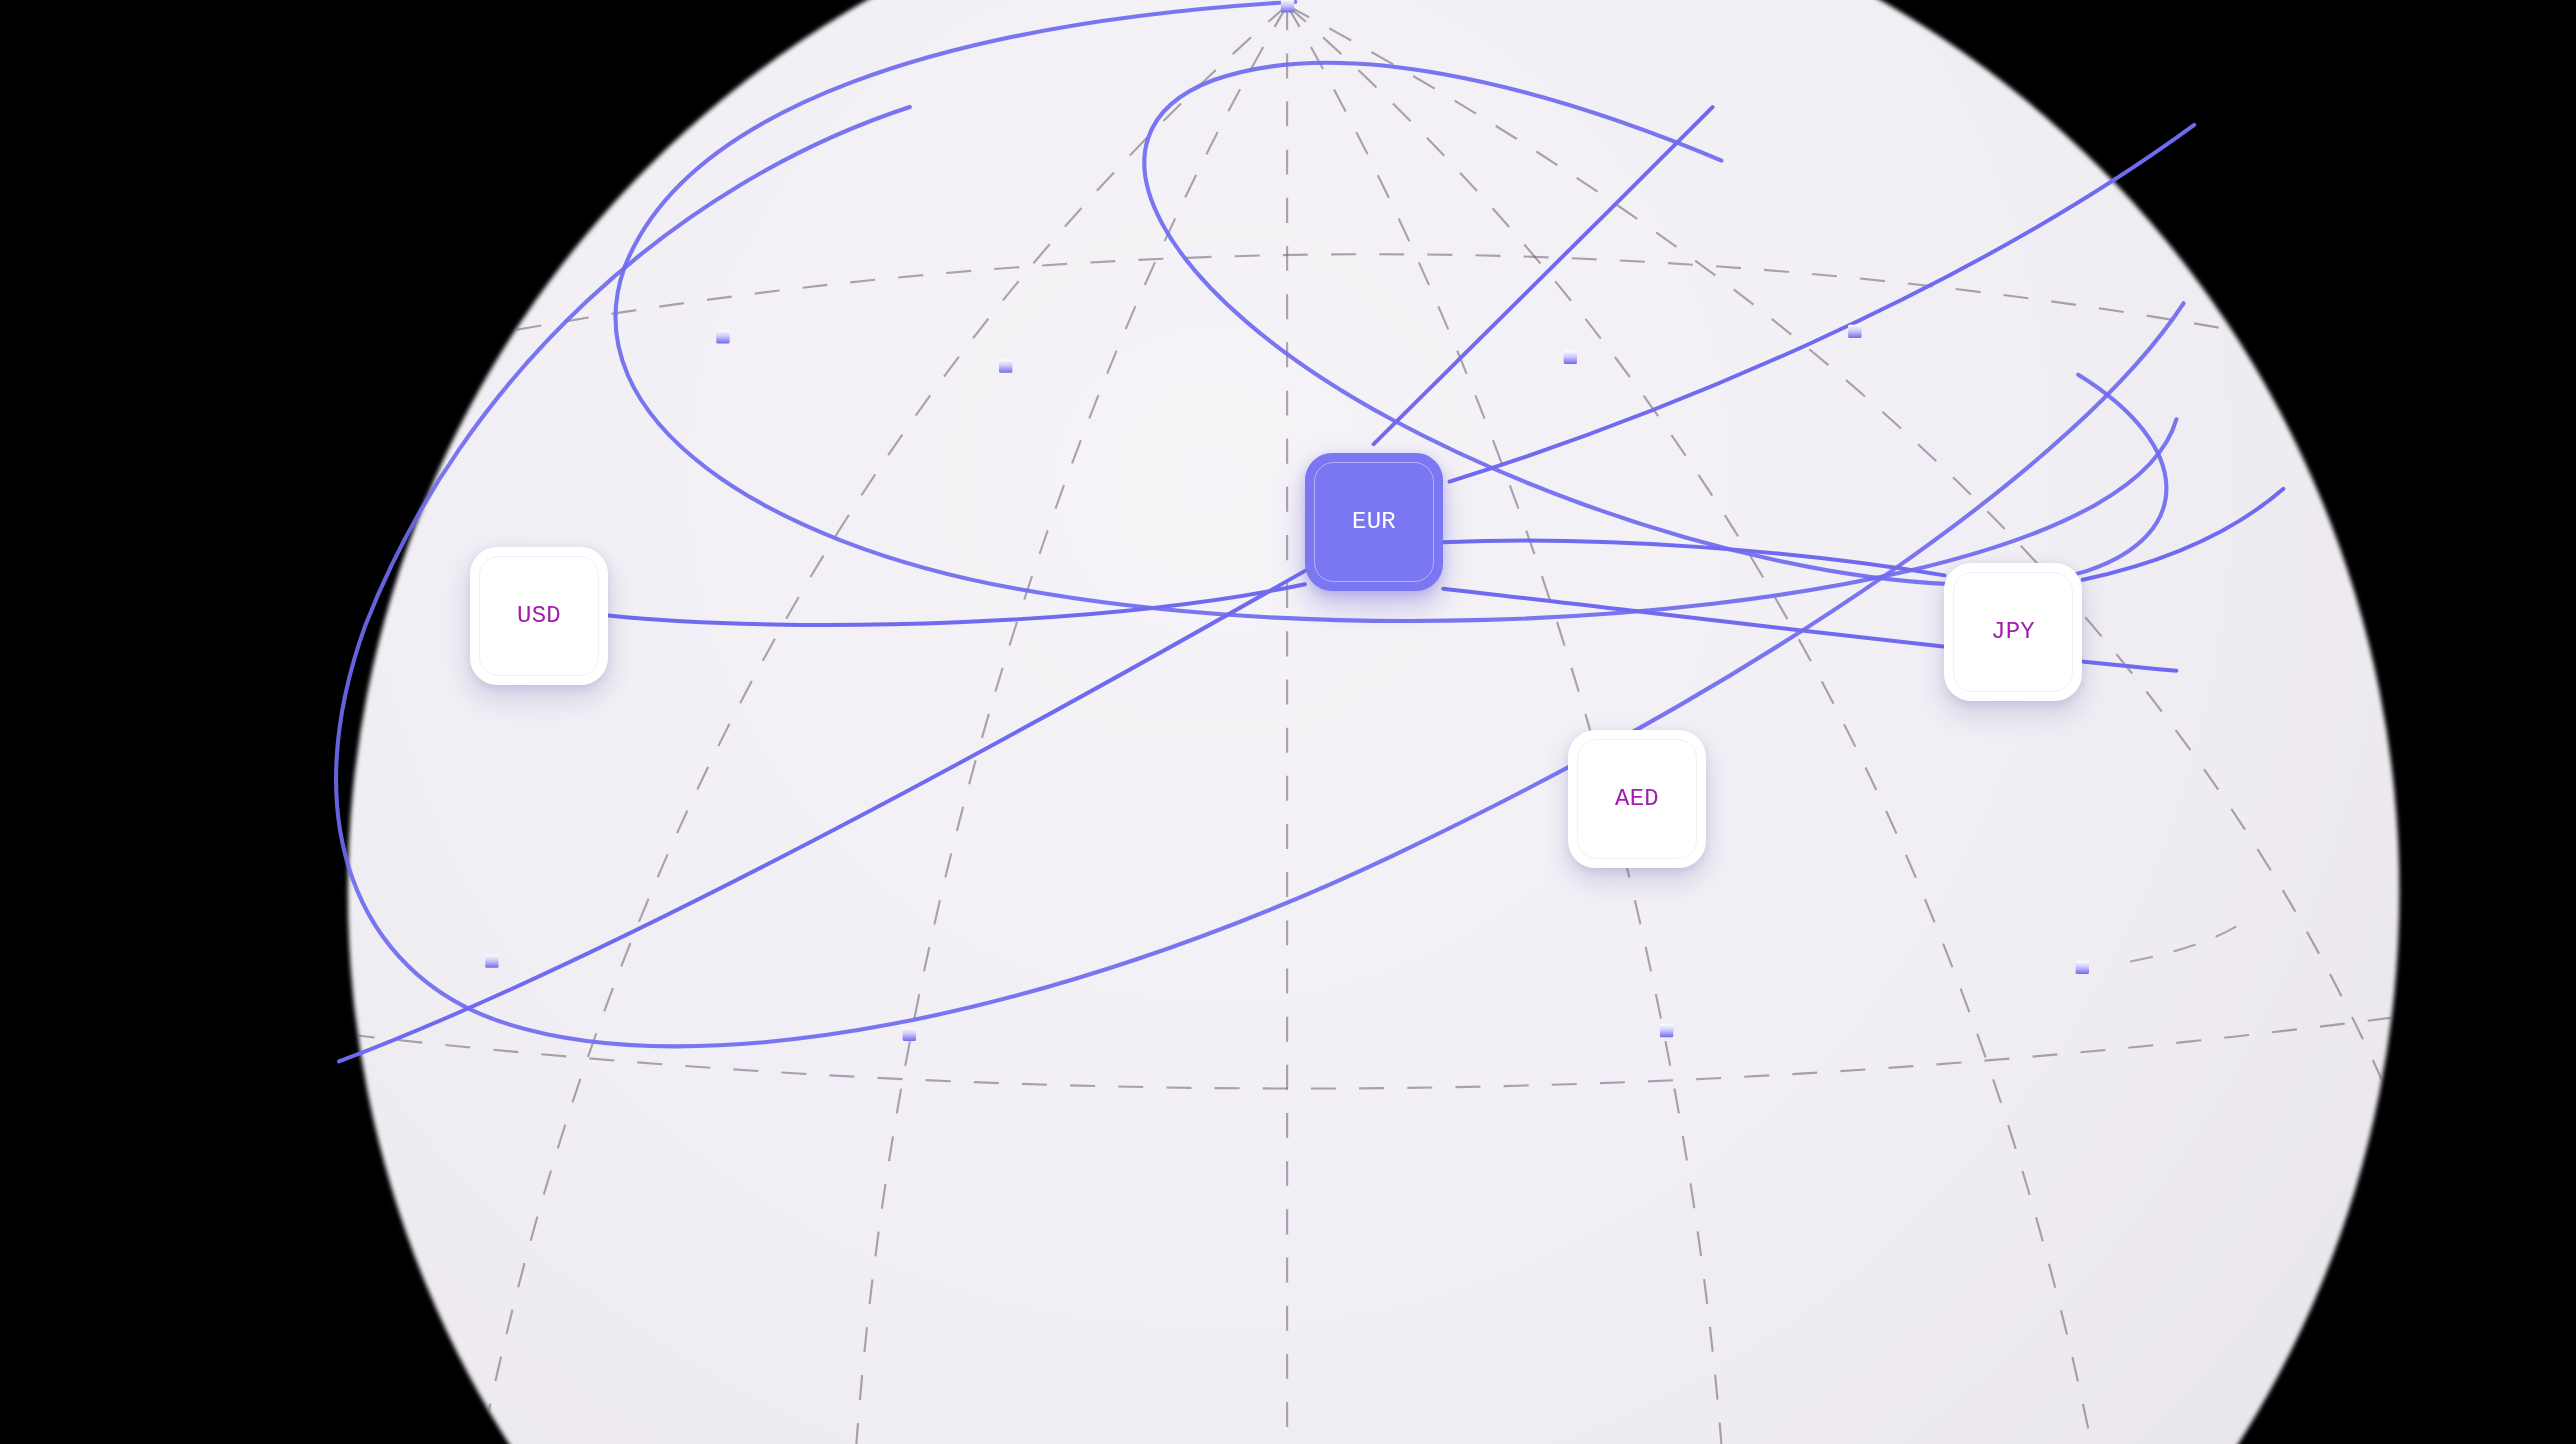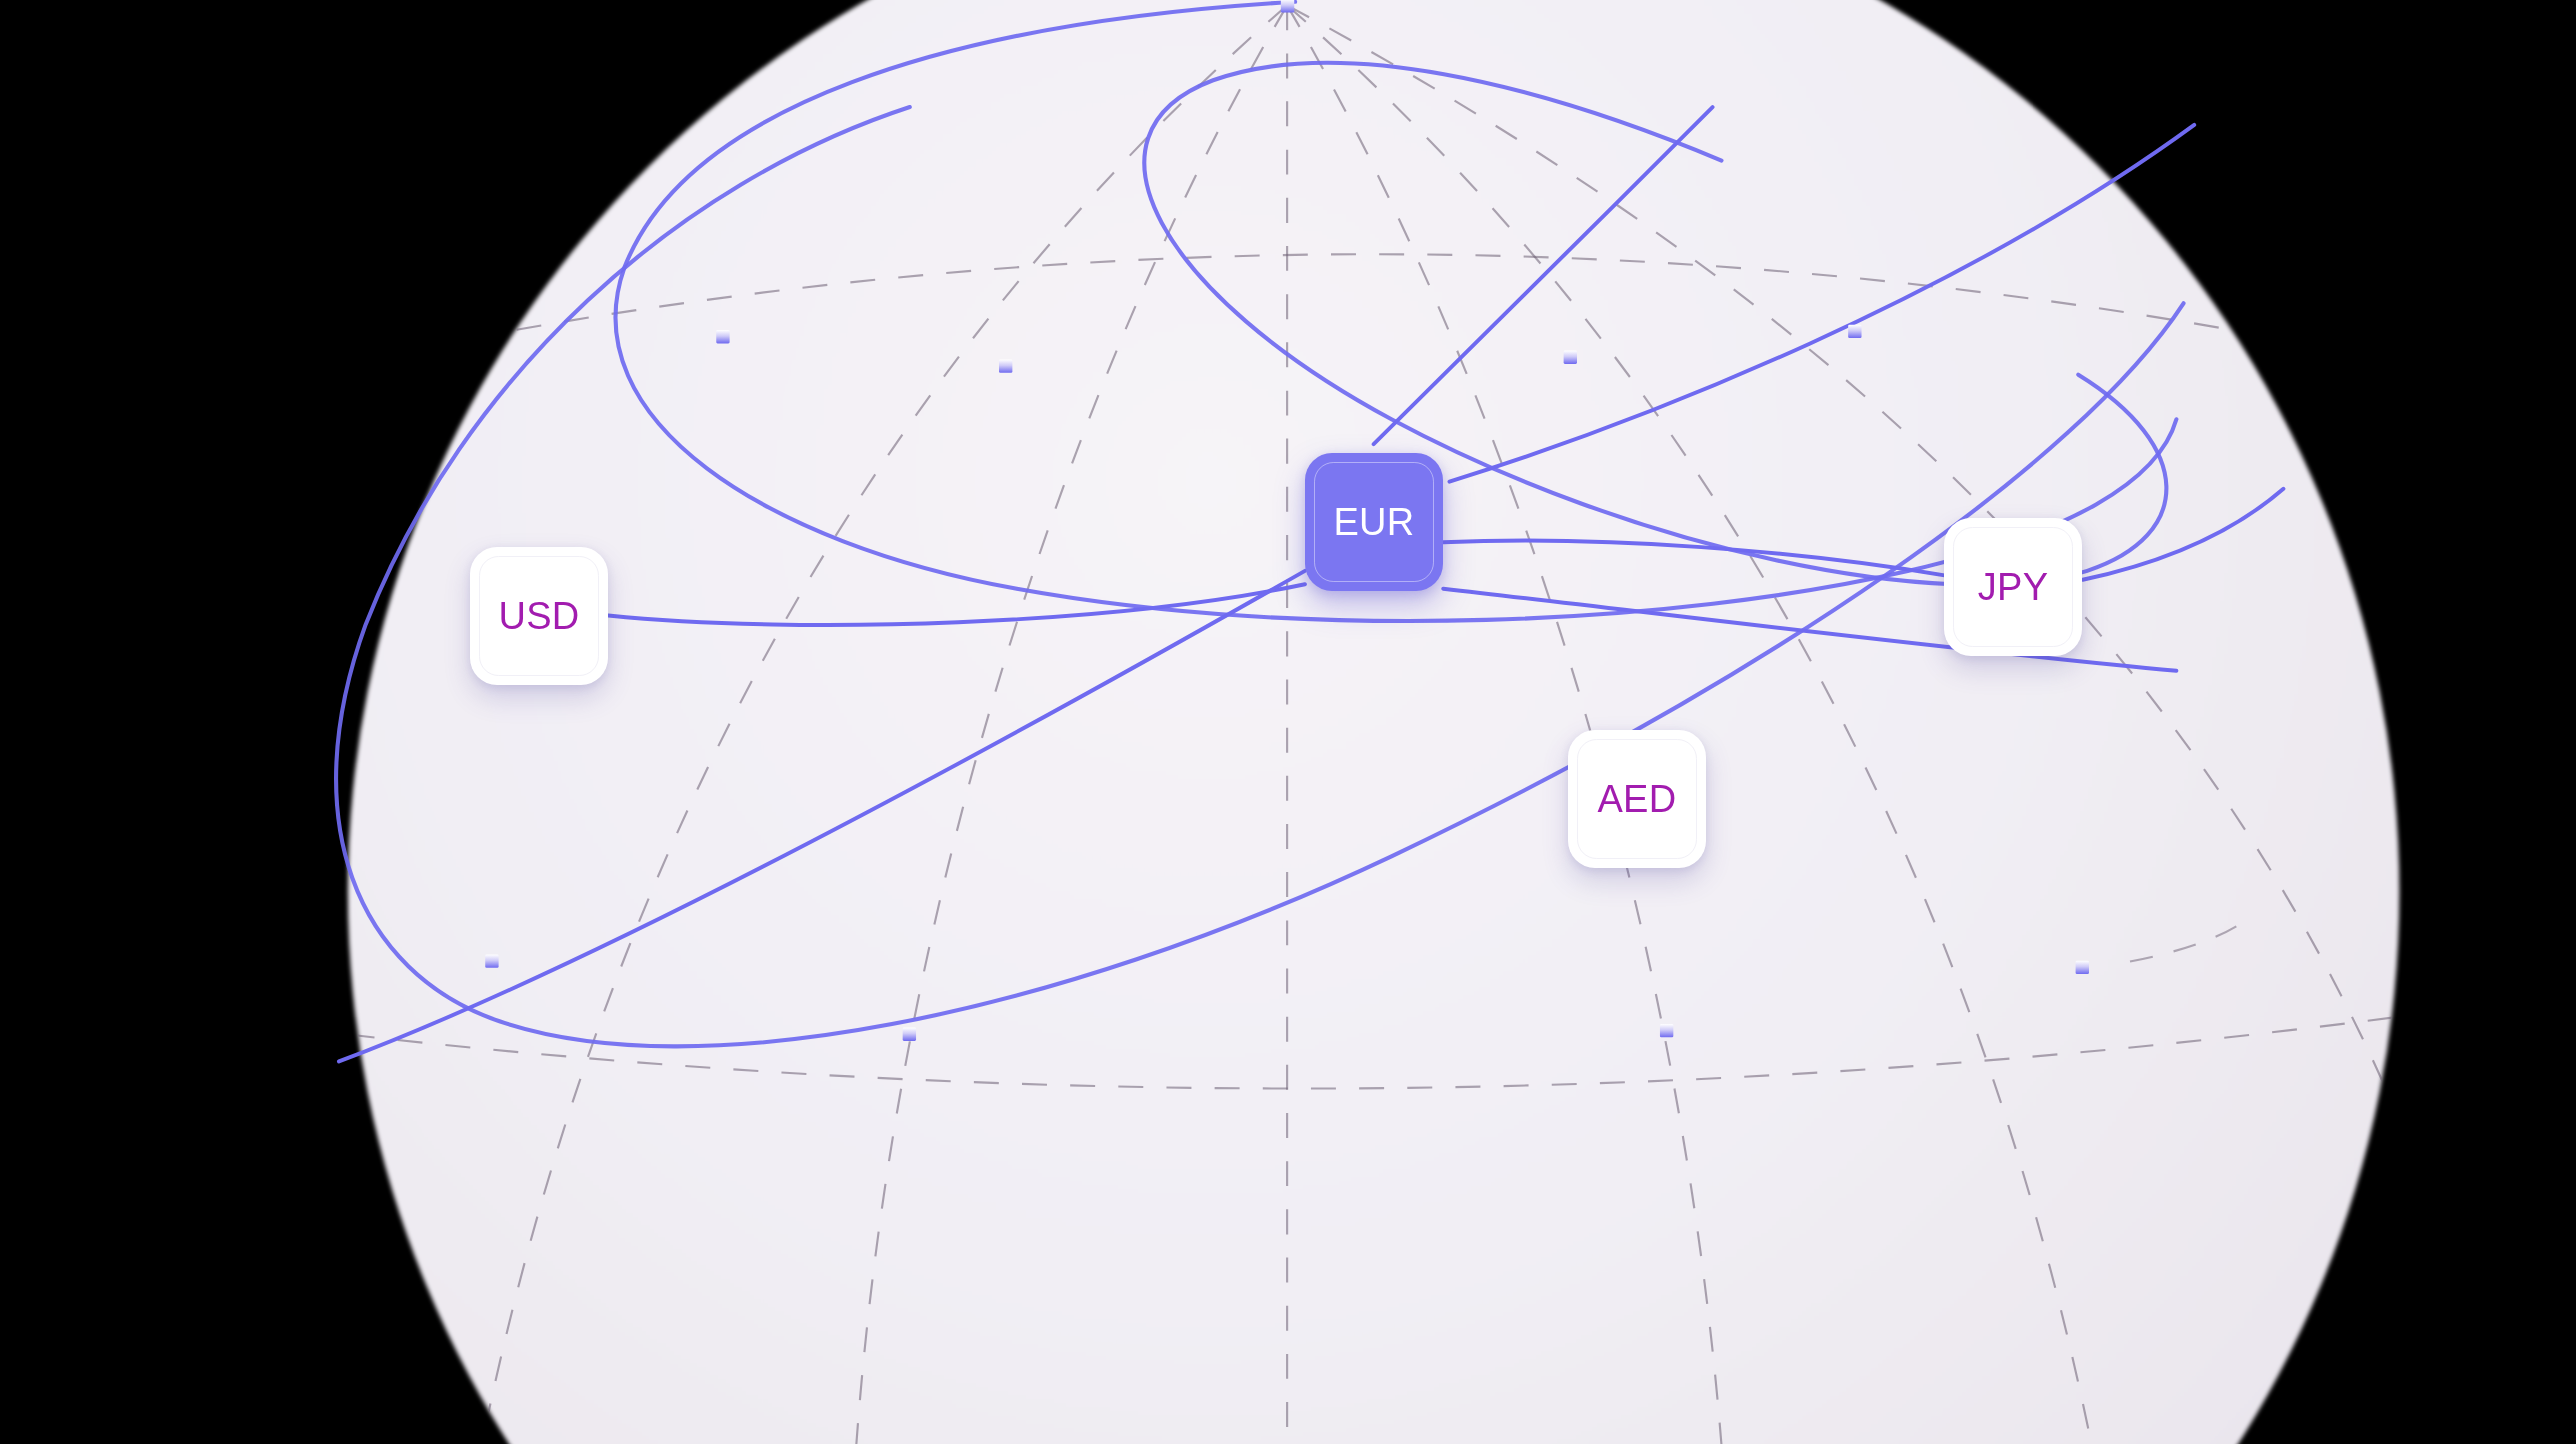--- a/index.html
+++ b/index.html
@@ -27,24 +27,25 @@
     z-index: 20;
   }
   .node .inner {
     position: absolute;
     inset: 9px;
     border-radius: 19.6px;
     pointer-events: none;
   }
   .node .label {
     position: relative;
-    font-size: 38px;
+    font-size: 24px;
     letter-spacing: 0.3px;
     line-height: 1;
     z-index: 2;
+    font-family: Liberation Mono, monospace;
   }
   .node.light {
     background: #ffffff;
     box-shadow: 0 12.5px 27px rgba(80,70,160,0.20), 0 2.7px 9px rgba(80,70,160,0.12);
   }
   .node.light .inner { border: 1.3px solid #f1f0f7; }
   .node.light .label { color: #a21caf; }
 
   .node.accent {
     background: #7b76f1;
@@ -138,19 +139,19 @@
   <div class="node accent" style="left:1305px; top:453px;">
     <span class="inner"></span>
     <span class="label">EUR</span>
   </div>
 
   <div class="node light" style="left:1568px; top:730px;">
     <span class="inner"></span>
     <span class="label">AED</span>
   </div>
 
-  <div class="node light" style="left:1944px; top:518px;">
+  <div class="node light" style="left:1944px; top:563px;">
     <span class="inner"></span>
     <span class="label">JPY</span>
   </div>
 
 </div>
 
 
 </body></html>

